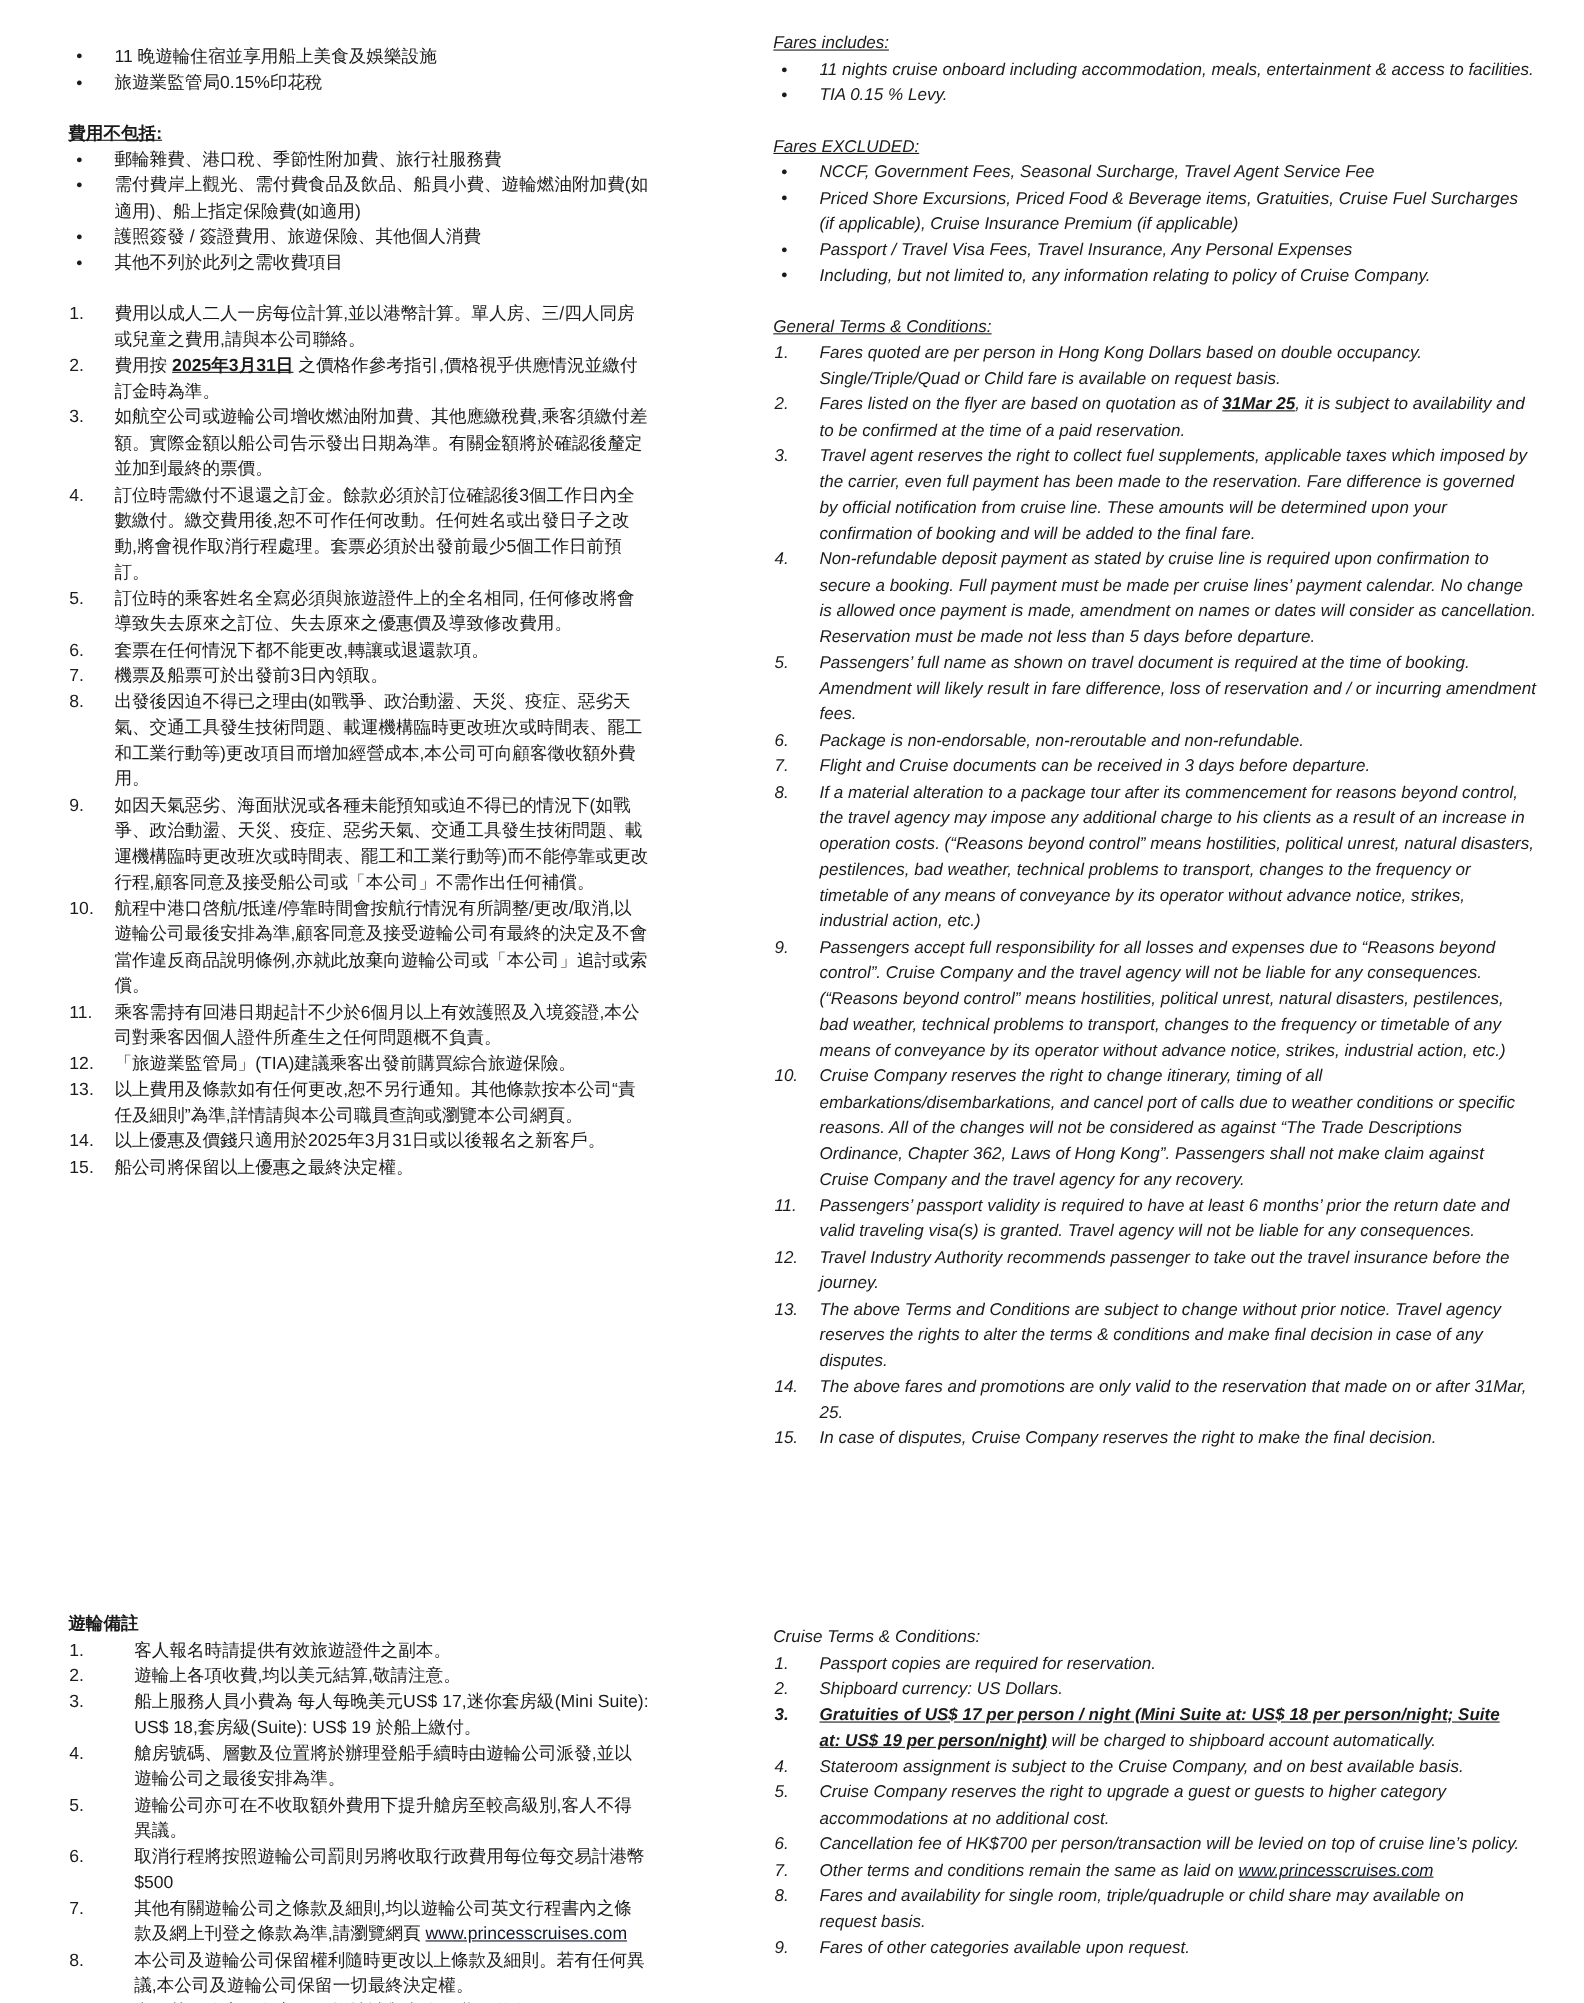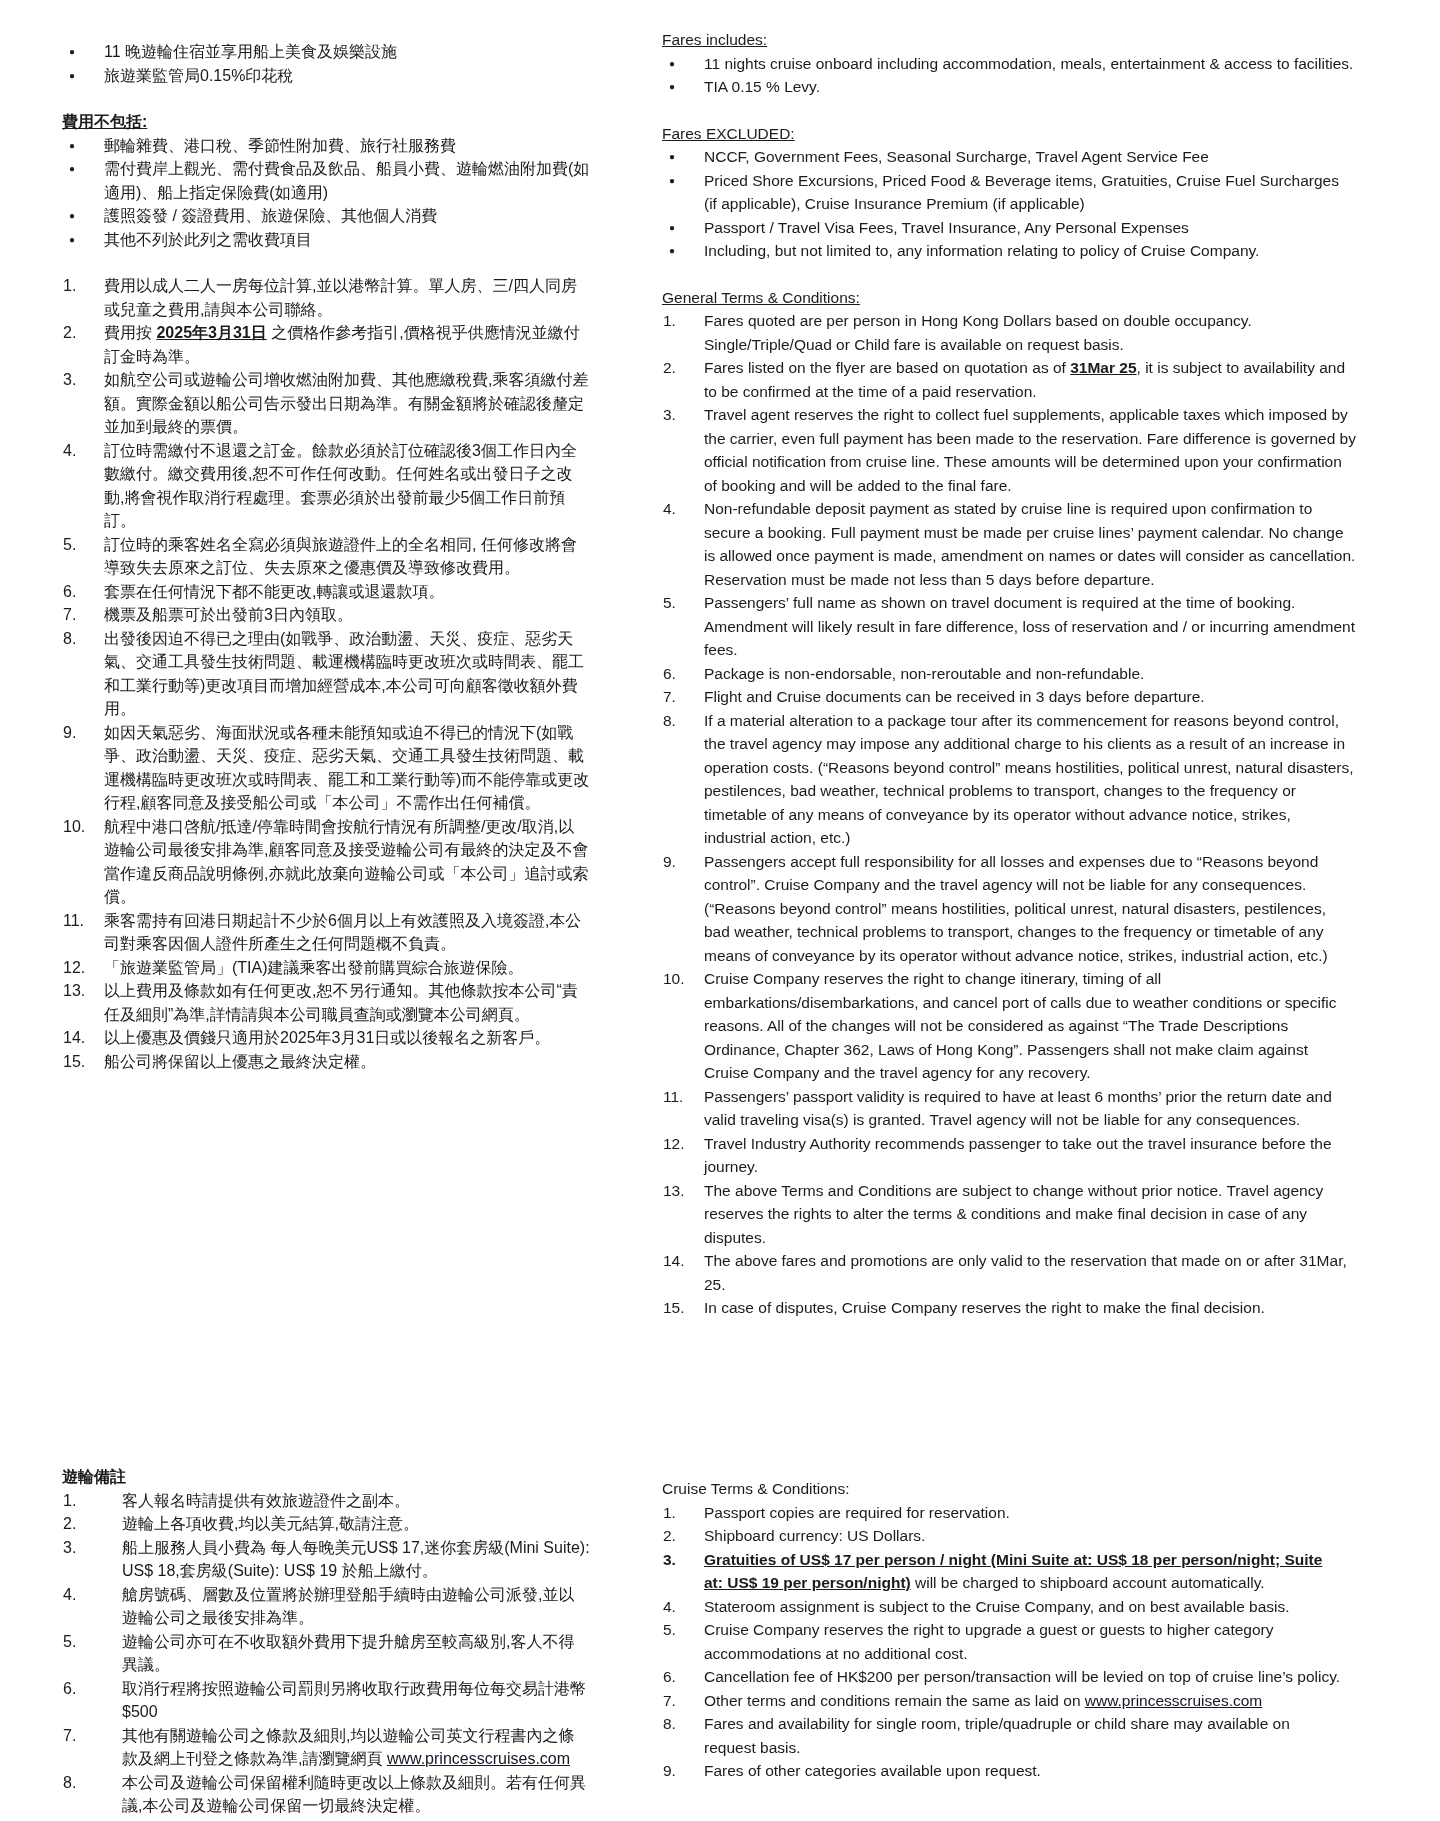--- a/index.html
+++ b/index.html
@@ -6,21 +6,21 @@
   html, body { margin: 0; padding: 0; }
   body {
     width: 1440px; height: 1821px;
     background: #ffffff; color: #1b1b1b;
     font-family: "Liberation Sans", "DejaVu Sans", sans-serif;
     overflow: hidden;
   }
   .page { display: flex; align-items: flex-start; padding: 28px 0 0 62px; height: 100%; }
   .col { position: relative; height: 1793px; }
   .col-left  { width: 528px; font-size: 16px;   line-height: 23.5px; padding-top: 12px; }
-  .col-right { width: 694px; font-size: 15.5px; line-height: 23.5px; margin-left: 72px; }
+  .col-right { width: 694px; font-size: 15.5px; line-height: 23.5px; margin-left: 113px; font-style: italic; }
 
   .sec { margin-bottom: 23px; }
   .h { text-decoration: underline; }
   .h-cn { font-weight: bold; }
   .h-plain { text-decoration: none; }
 
   .li { display: flex; }
   .marker { flex: none; width: 42px; padding-left: 1px; }
   .marker.bold { font-weight: bold; }
   .bullet-list .marker { font-size: 10px; padding-left: 7px; }
@@ -306,21 +306,21 @@
           <div class="li">
             <span class="marker">4.</span>
             <span class="content"><span>Stateroom assignment is subject to the Cruise Company, and on best available basis.</span></span>
           </div>
           <div class="li">
             <span class="marker">5.</span>
             <span class="content"><span>Cruise Company reserves the right to upgrade a guest or guests to higher category accommodations at no additional cost.</span></span>
           </div>
           <div class="li">
             <span class="marker">6.</span>
-            <span class="content"><span>Cancellation fee of HK$200 per person/transaction will be levied on top of cruise line’s policy.</span></span>
+            <span class="content"><span>Cancellation fee of HK$700 per person/transaction will be levied on top of cruise line’s policy.</span></span>
           </div>
           <div class="li">
             <span class="marker">7.</span>
             <span class="content"><span>Other terms and conditions remain the same as laid on </span><a class="link">www.princesscruises.com</a></span>
           </div>
           <div class="li">
             <span class="marker">8.</span>
             <span class="content"><span>Fares and availability for single room, triple/quadruple or child share may available on request basis.</span></span>
           </div>
           <div class="li">

